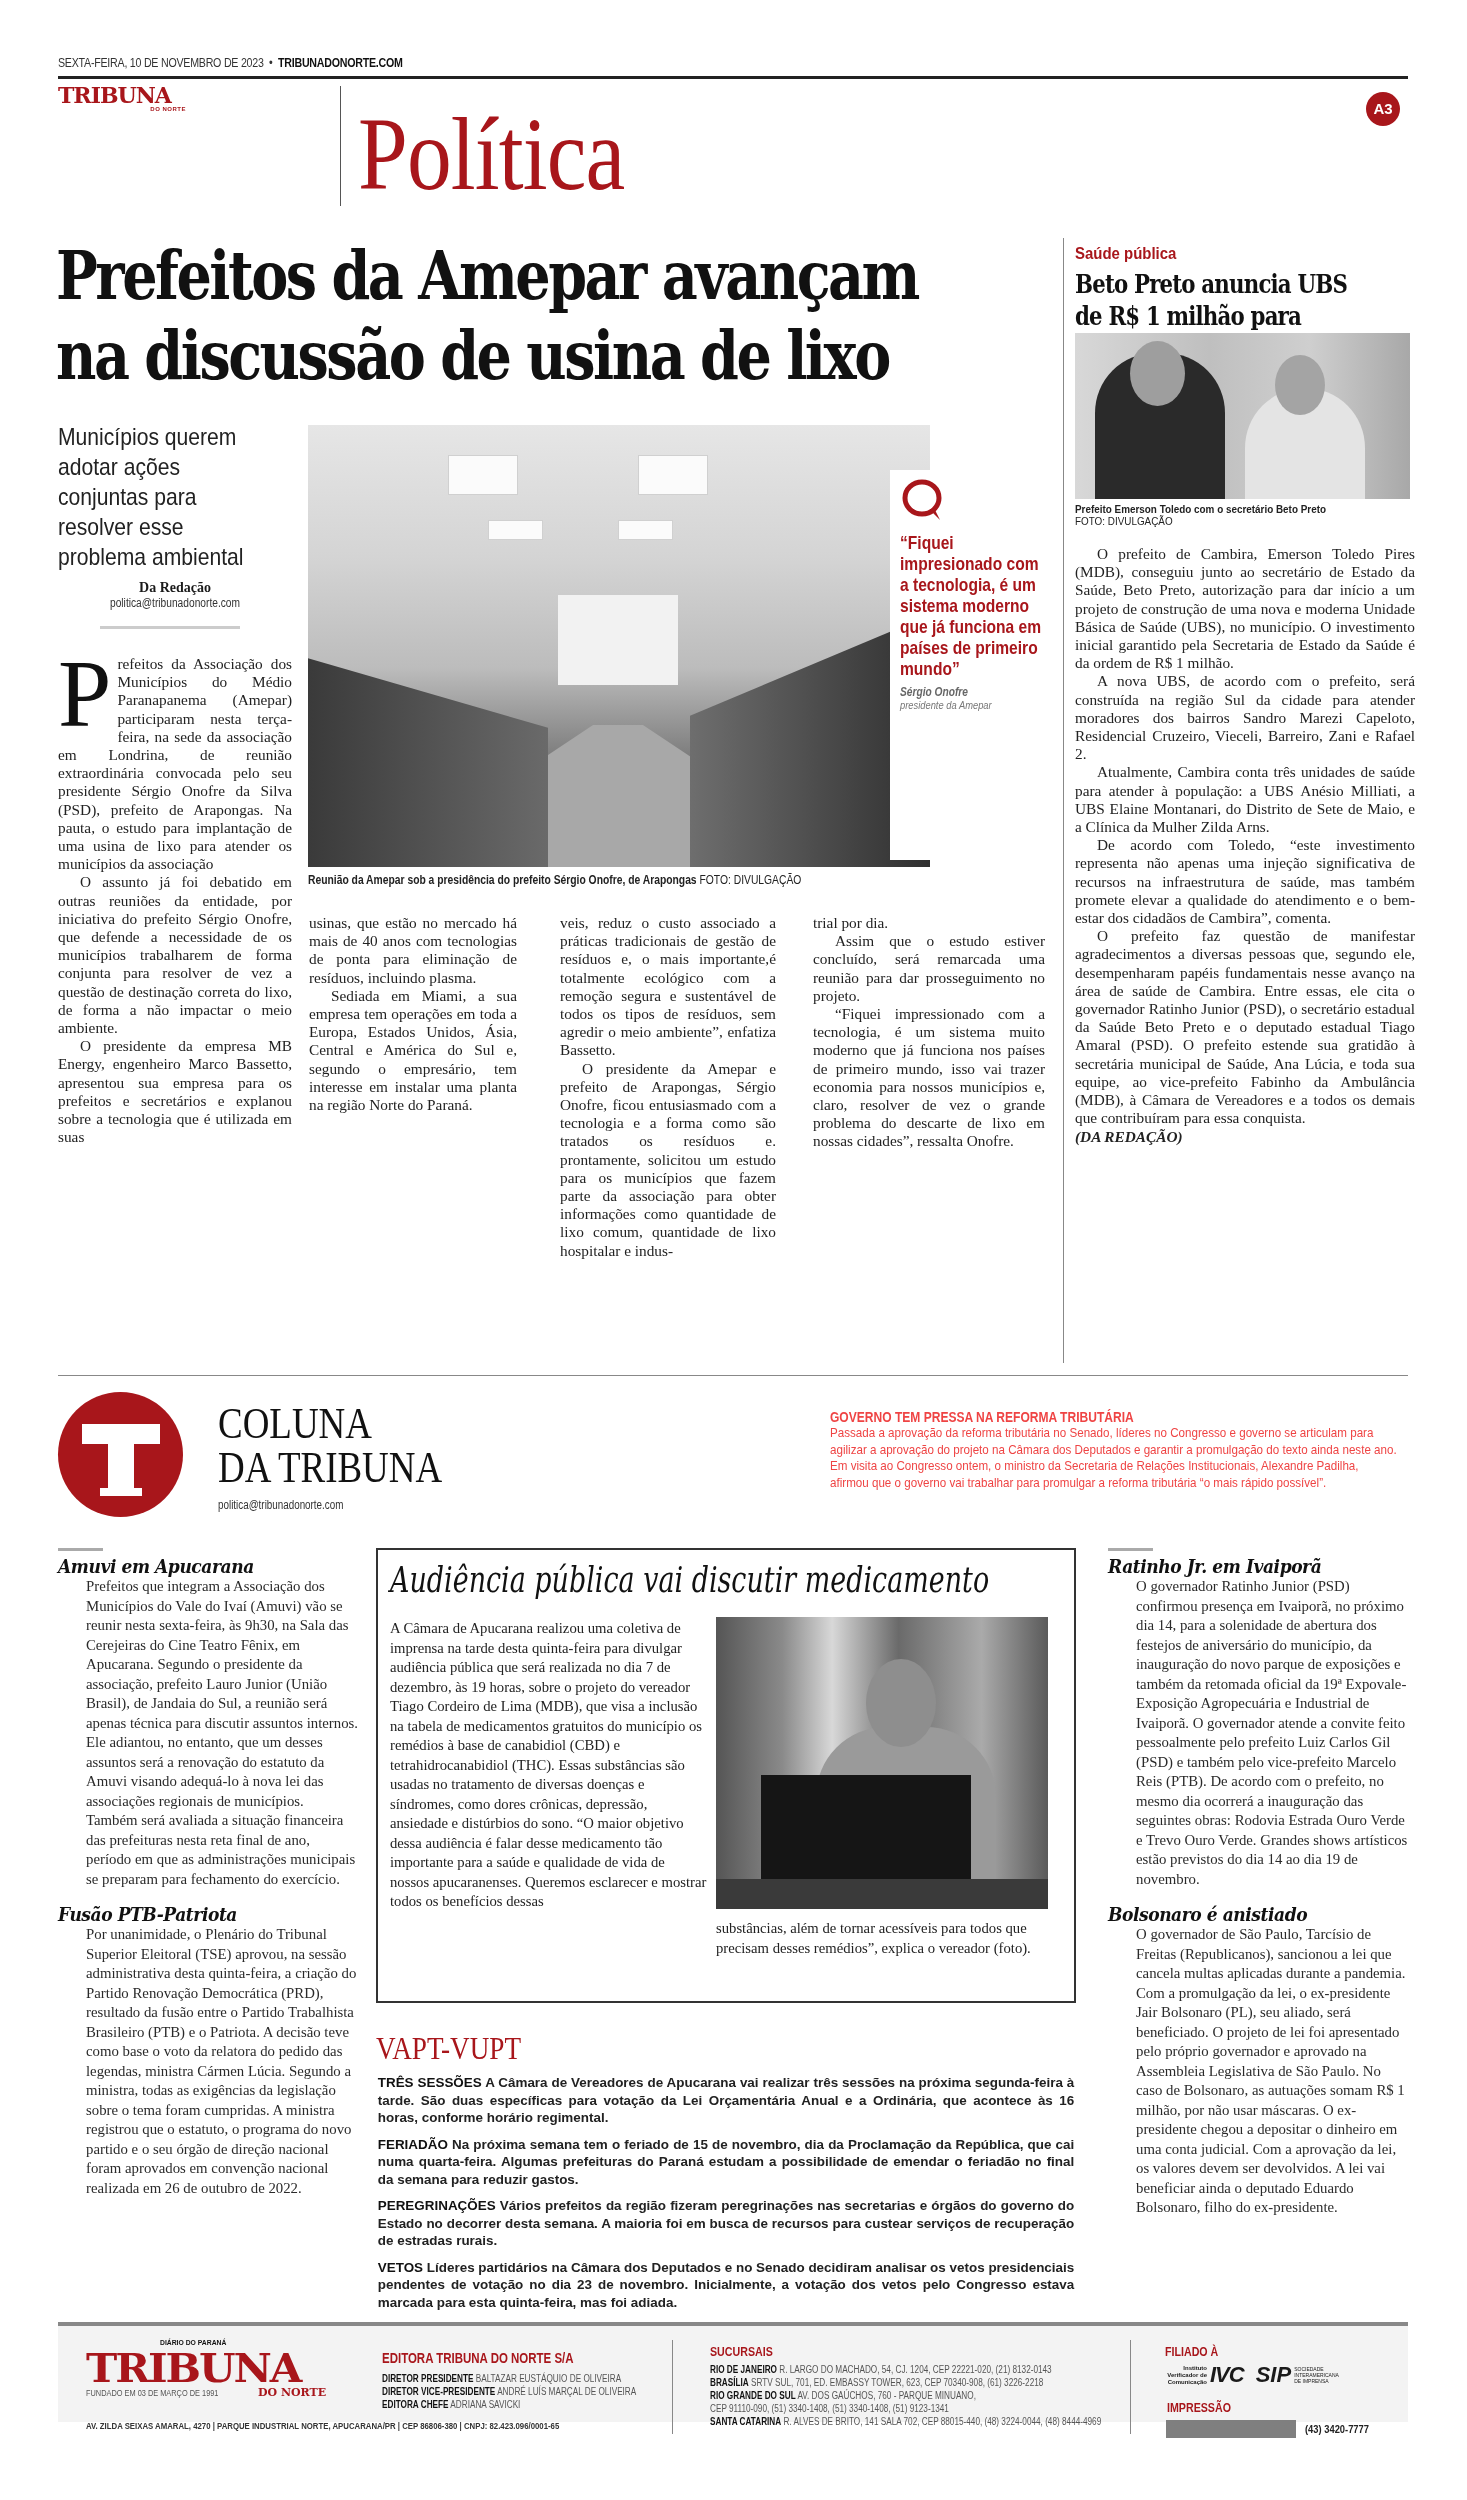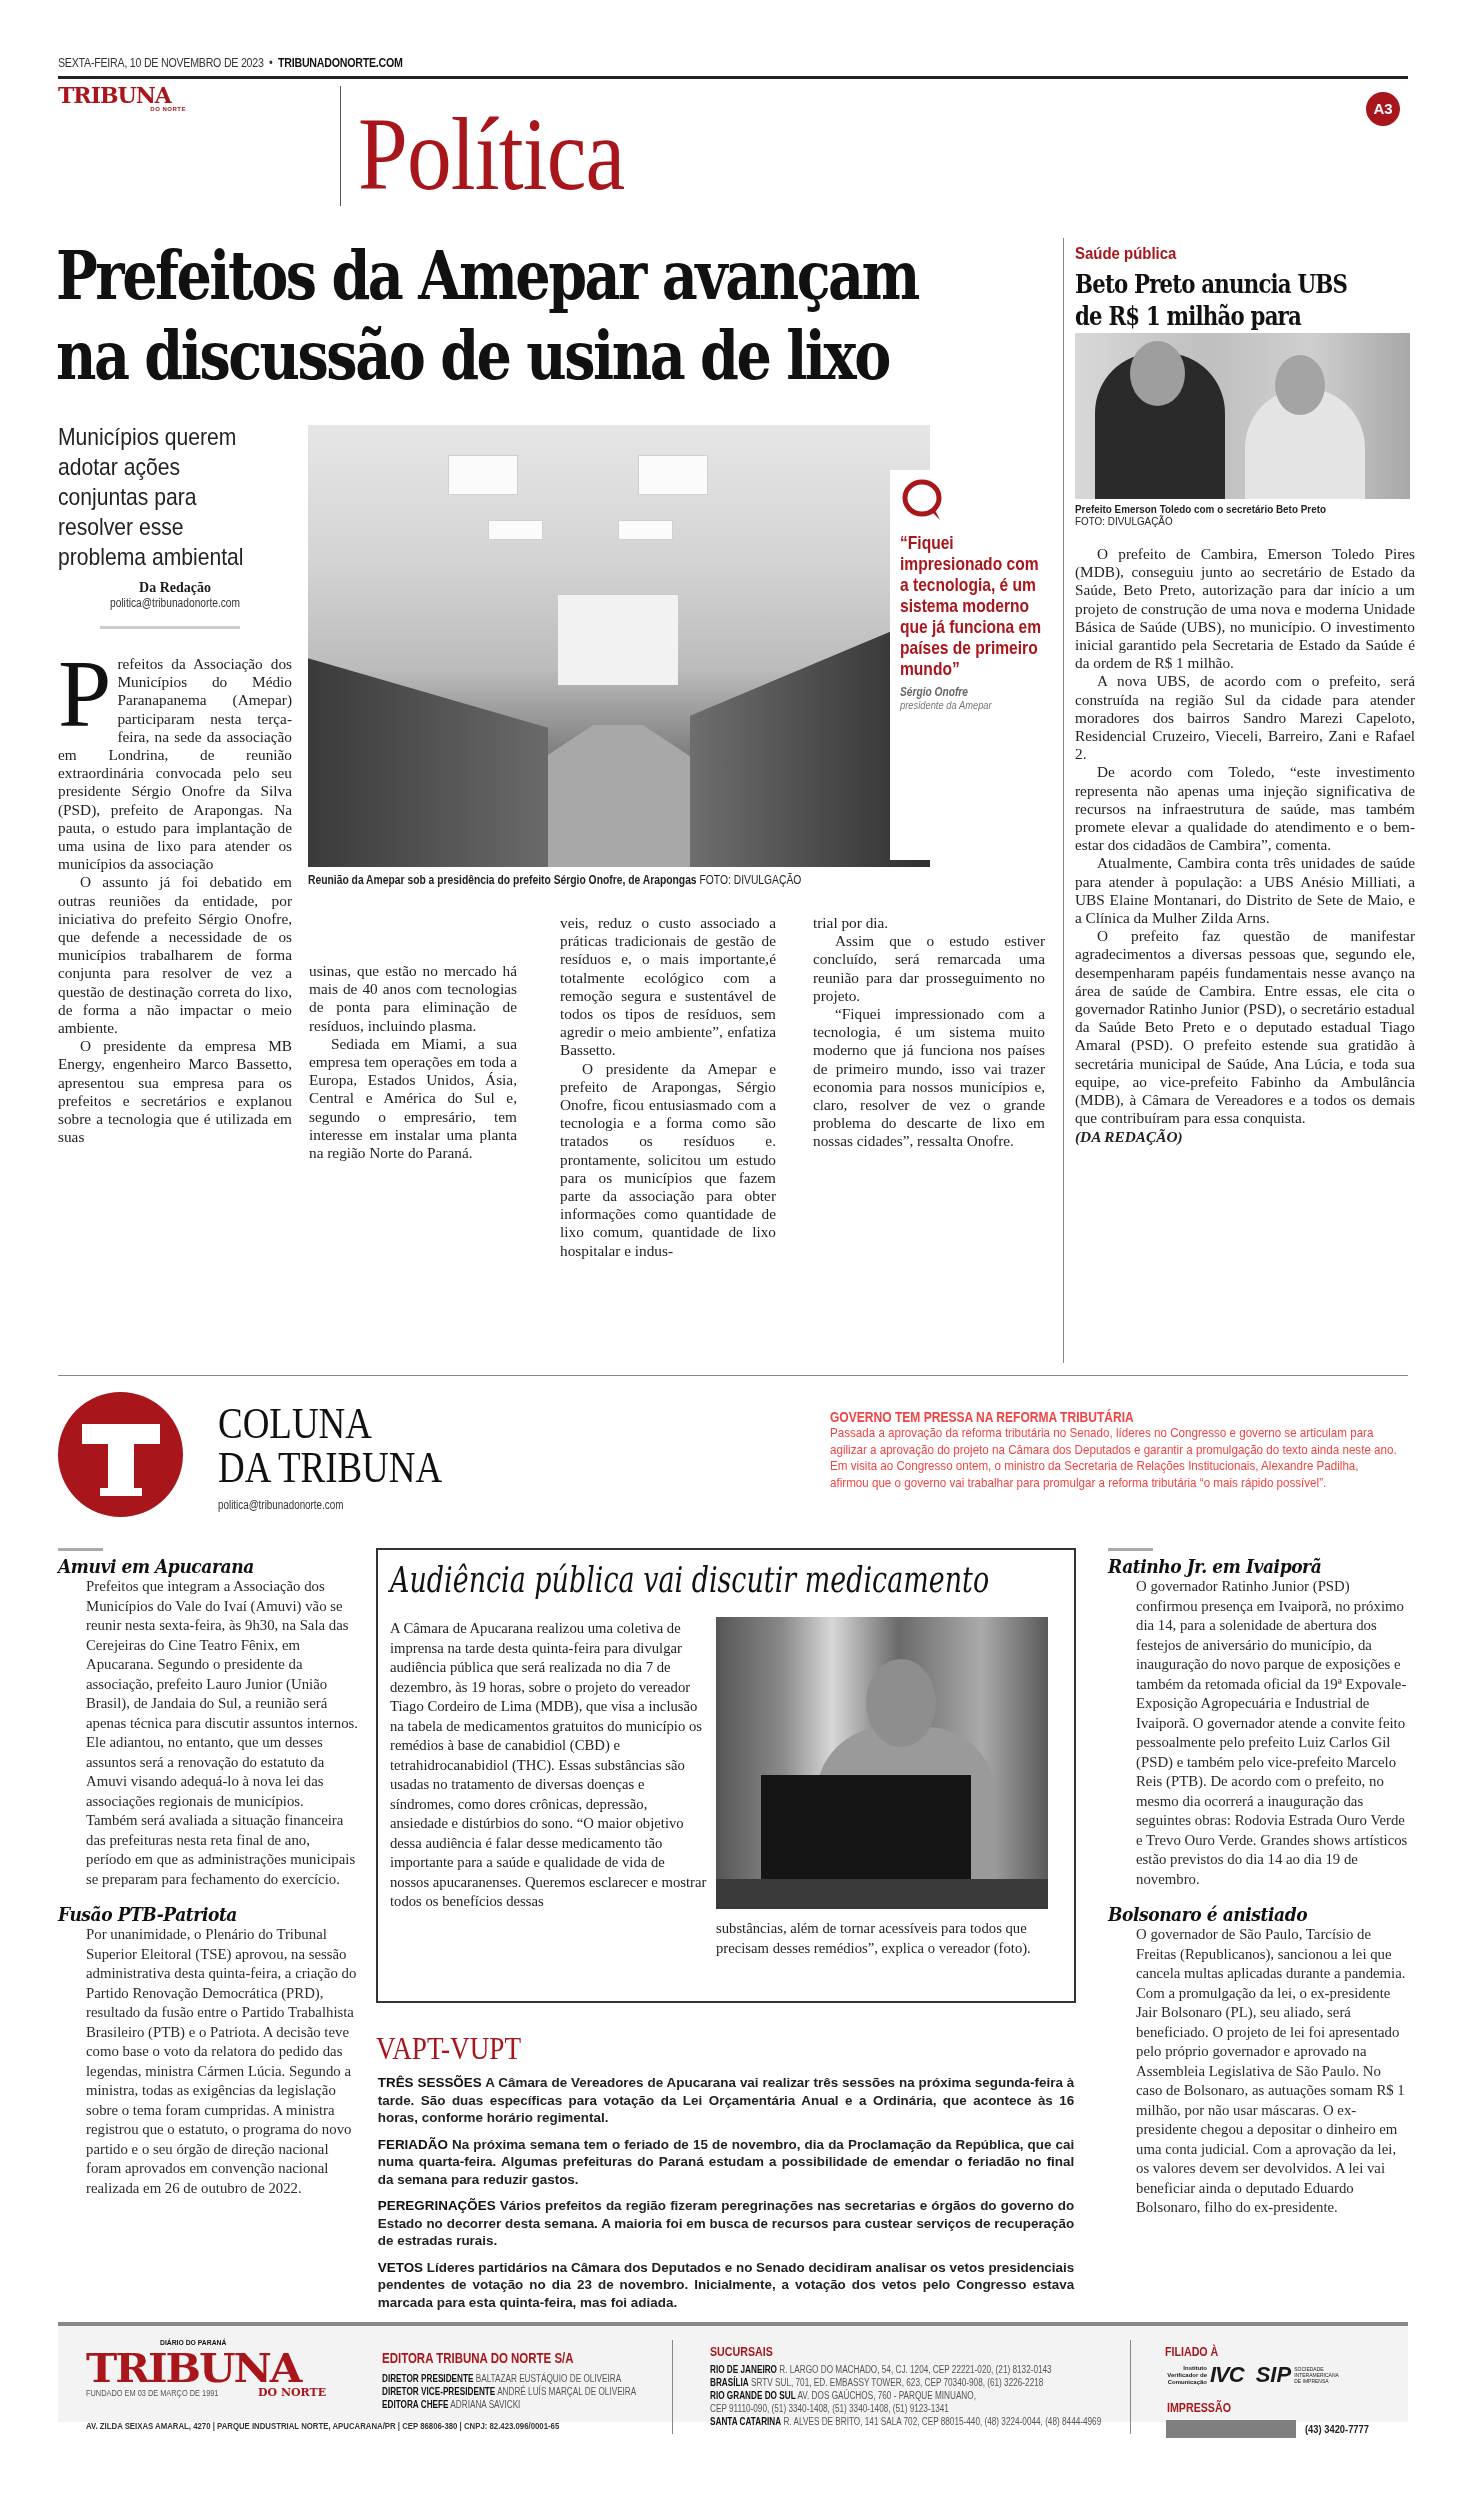--- a/index.html
+++ b/index.html
@@ -42,21 +42,21 @@
   #quoteText { font-family: "Liberation Sans", sans-serif; font-weight: bold; font-size: 19px; line-height: 21px; color: #a8161b; transform: scaleX(0.82); transform-origin: left; width: 180px; margin-top: 4px; }
   #quoteAuthor { font-family: "Liberation Sans", sans-serif; font-weight: bold; font-style: italic; font-size: 12px; color: #666; margin-top: 6px; transform: scaleX(0.85); transform-origin: left; }
   #quoteRole { font-family: "Liberation Sans", sans-serif; font-style: italic; font-size: 11px; color: #777; transform: scaleX(0.85); transform-origin: left; white-space: nowrap; }
 
   
   .body { font-family: "Liberation Serif", serif; font-size: 15.3px; line-height: 18.2px; text-align: justify; hyphens: auto; color: #222; }
   .body p { text-indent: 22px; }
   .body p.ni { text-indent: 0; }
   #col1 { left: 58px; top: 655px; width: 234px; height: 710px; }
   #dropcap { float: left; font-family: "Liberation Serif", serif; font-size: 96px; line-height: 74px; margin: 2px 6px 0 0; color: #111; }
-  #col2 { left: 309px; top: 914px; width: 208px; height: 450px; margin-top: 48px; }
+  #col2 { left: 309px; top: 914px; width: 208px; height: 450px; }
   #col3 { left: 560px; top: 914px; width: 216px; height: 450px; }
   #col4 { left: 813px; top: 914px; width: 232px; height: 450px; }
 
   #vRule1 { left: 1063px; top: 238px; width: 1px; height: 1125px; background: #888; }
   #hRule1 { left: 58px; top: 1375px; width: 1350px; height: 1px; background: #888; }
 
   
   #sideKicker { left: 1075px; top: 244px; font-family: "Liberation Sans", sans-serif; font-weight: bold; font-size: 17px; color: #a8161b; transform: scaleX(0.88); transform-origin: left; }
   #sideHead { left: 1075px; top: 268px; width: 360px; font-family: "DejaVu Serif", serif; font-weight: bold; font-size: 26px; line-height: 32px; letter-spacing: -1px; color: #111; transform: scaleX(0.82); transform-origin: left; }
   #sidePhoto { left: 1075px; top: 333px; width: 335px; height: 166px; background: linear-gradient(90deg,#d8d8d8 0%,#bfbfbf 40%,#cfcfcf 70%,#a8a8a8 100%); overflow: hidden; }
@@ -221,22 +221,22 @@
   <div class="p2"></div>
     <div class="h2"></div>
 </div>
 <div id="sideCaption" class="abs">
   <div class="b">Prefeito Emerson Toledo com o secretário Beto Preto</div>
   <div>FOTO: DIVULGAÇÃO</div>
 </div>
 <div id="sideBody" class="abs body">
   <p>O prefeito de Cambira, Emerson Toledo Pires (MDB), conseguiu junto ao secretário de Estado da Saúde, Beto Preto, autorização para dar início a um projeto de construção de uma nova e moderna Unidade Básica de Saúde (UBS), no município. O investimento inicial garantido pela Secretaria de Estado da Saúde é da ordem de R$ 1 milhão.</p>
   <p>A nova UBS, de acordo com o prefeito, será construída na região Sul da cidade para atender moradores dos bairros Sandro Marezi Capeloto, Residencial Cruzeiro, Vieceli, Barreiro, Zani e Rafael 2.</p>
+  <p>Atualmente, Cambira conta três unidades de saúde para atender à população: a UBS Anésio Milliati, a UBS Elaine Montanari, do Distrito de Sete de Maio, e a Clínica da Mulher Zilda Arns.</p>
   <p>De acordo com Toledo, “este investimento representa não apenas uma injeção significativa de recursos na infraestrutura de saúde, mas também promete elevar a qualidade do atendimento e o bem-estar dos cidadãos de Cambira”, comenta.</p>
-  <p>Atualmente, Cambira conta três unidades de saúde para atender à população: a UBS Anésio Milliati, a UBS Elaine Montanari, do Distrito de Sete de Maio, e a Clínica da Mulher Zilda Arns.</p>
   <p>O prefeito faz questão de manifestar agradecimentos a diversas pessoas que, segundo ele, desempenharam papéis fundamentais nesse avanço na área de saúde de Cambira. Entre essas, ele cita o governador Ratinho Junior (PSD), o secretário estadual da Saúde Beto Preto e o deputado estadual Tiago Amaral (PSD). O prefeito estende sua gratidão à secretária municipal de Saúde, Ana Lúcia, e toda sua equipe, ao vice-prefeito Fabinho da Ambulância (MDB), à Câmara de Vereadores e a todos os demais que contribuíram para essa conquista.</p>
   <p class="ni sig">(DA REDAÇÃO)</p>
 </div>
 
 <div id="hRule1" class="abs"></div>
 
 <div id="colunaLogo" class="abs">
   <div class="tbar"></div>
     <div class="tstem"></div>
     <div class="tfoot"></div>

